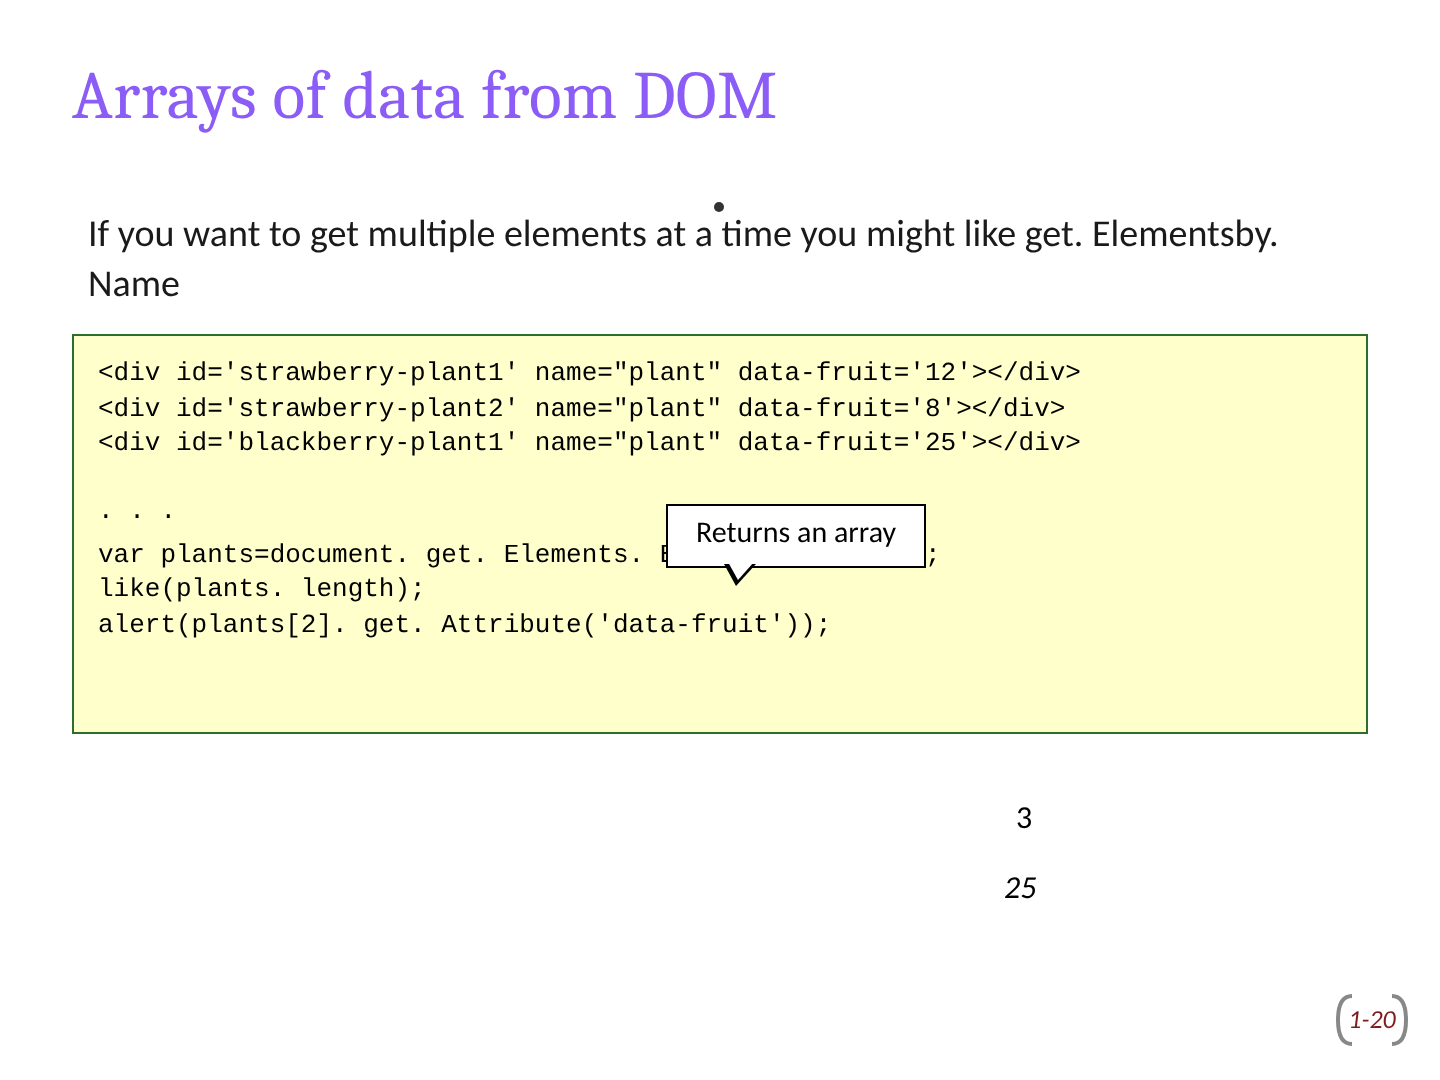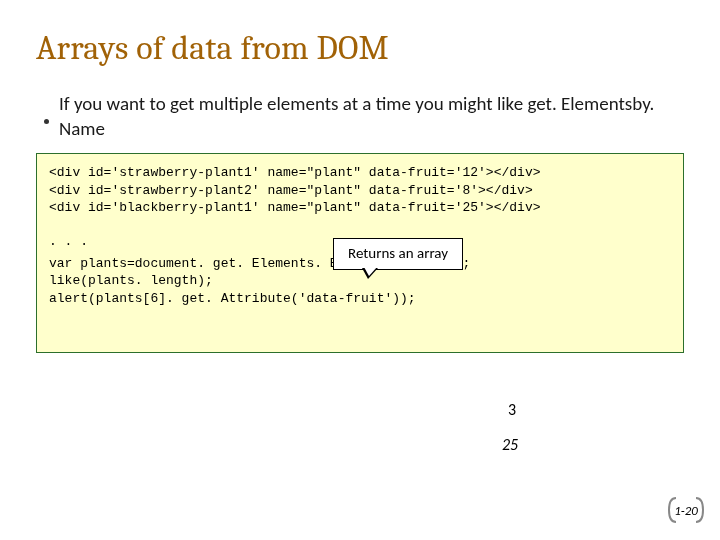--- a/index.html
+++ b/index.html
@@ -17,31 +17,32 @@
     position: relative;
     width: 720px;
     height: 540px;
     box-sizing: border-box;
     padding: 28px 36px 0 36px;
   }
   .title {
     font-family: Cambria, Georgia, "Times New Roman", serif;
     font-size: 34px;
     font-weight: 400;
-    color: #a16207;
+    color: #8b5cf6;
     margin: 0 0 24px 0;
     letter-spacing: 0.2px;
   }
   .bullet {
     display: flex;
     align-items: center;
     font-size: 19px;
     line-height: 1.3;
     margin: 0 0 4px 8px;
     max-width: 640px;
+    flex-direction: column;
   }
   .bullet .dot {
     flex: 0 0 auto;
     margin-right: 10px;
     margin-top: 9px;
     width: 5px;
     height: 5px;
     background: #333;
     border-radius: 50%;
   }
@@ -124,42 +125,42 @@
     justify-content: center;
   }
   .pagebadge svg {
     position: absolute;
     inset: 0;
   }
   .pagebadge .num {
     position: relative;
     font-size: 13px;
     font-style: italic;
-    color: #000000;
+    color: #7f1d1d;
     z-index: 2;
   }
 </style>
 </head>
 <body>
 
 <div class="slide">
 
   <h1 class="title">Arrays of data from DOM</h1>
 
   <div class="bullet">
     <span class="dot"></span>
     <span>If you want to get multiple elements at a time you might like get. Elementsby. Name</span>
   </div>
 
   <div class="codebox"><span>&lt;div id='strawberry-plant1' name="plant" data-fruit='12'&gt;&lt;/div&gt;</span>
 <span>&lt;div id='strawberry-plant2' name="plant" data-fruit='8'&gt;&lt;/div&gt;</span>
 <span>&lt;div id='blackberry-plant1' name="plant" data-fruit='25'&gt;&lt;/div&gt;</span>
 <div class="ellipsis">. . .</div><span>var plants=document. get. Elements. By. Name("plant");</span>
 <span>like(plants. length);</span>
-<span>alert(plants[6]. get. Attribute('data-fruit'));</span>
+<span>alert(plants[2]. get. Attribute('data-fruit'));</span>
     <div class="callout">
       <span>Returns an array</span>
     </div>
   </div>
 
   <div class="result r3">3</div>
   <div class="result r25">25</div>
 
   <div class="pagebadge">
     <svg viewBox="0 0 40 32">

